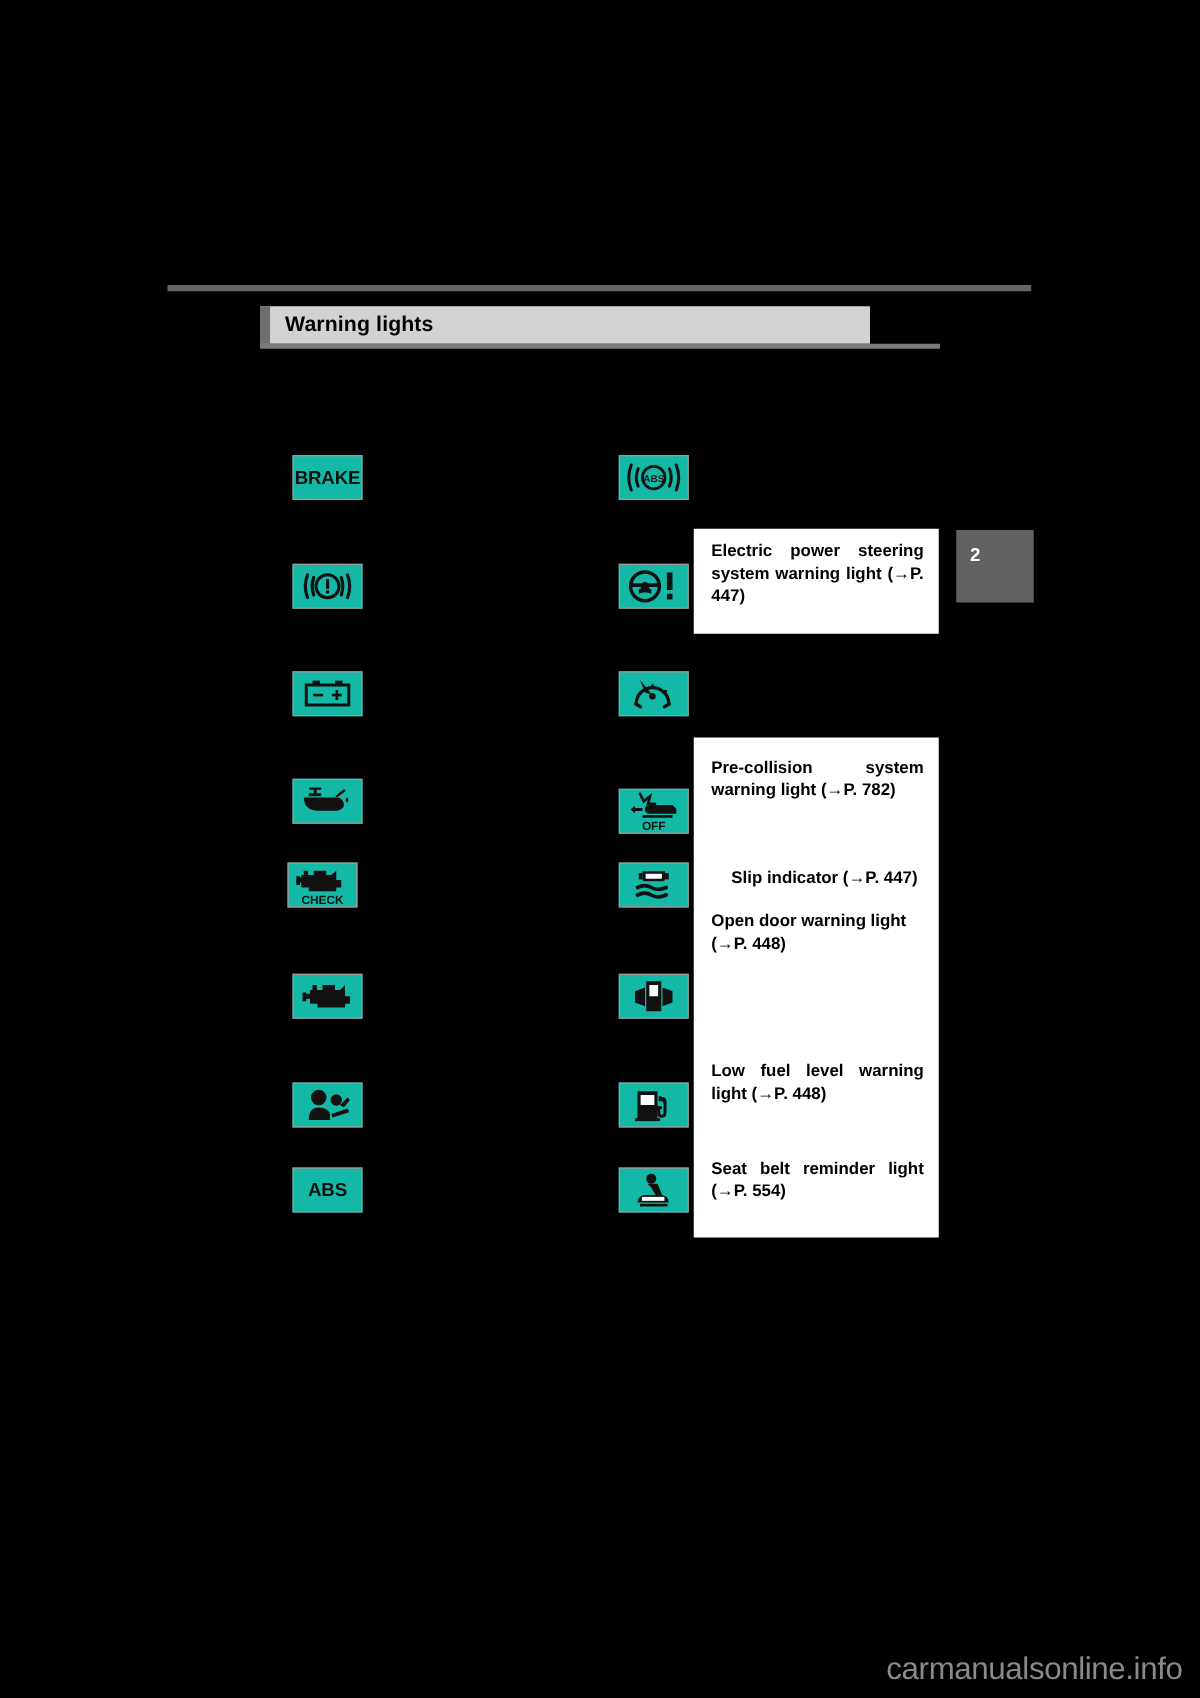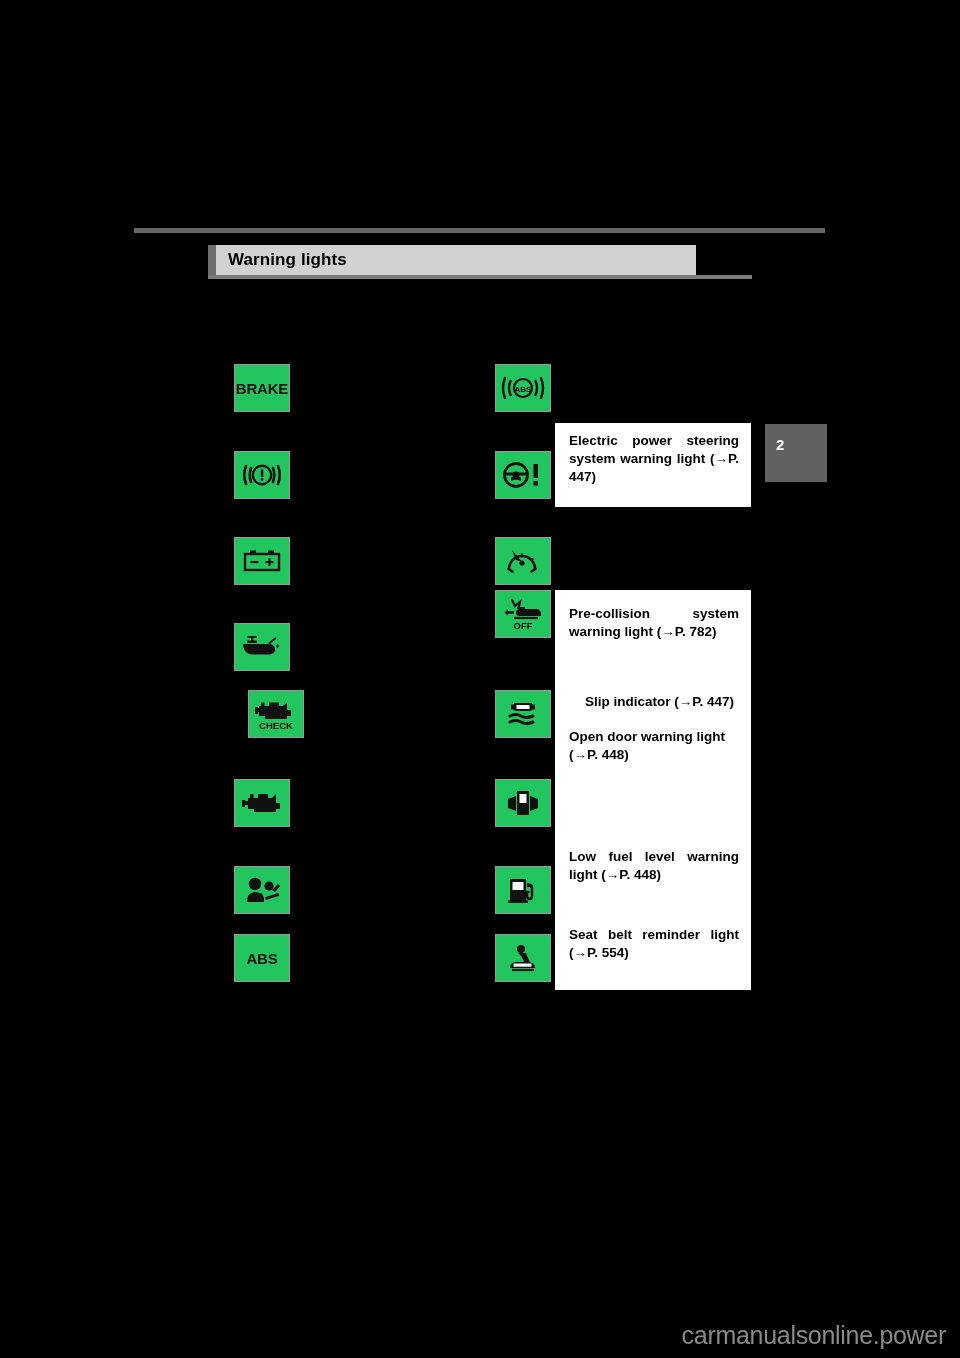--- a/index.html
+++ b/index.html
@@ -105,22 +105,22 @@
     text-align: justify;
     text-justify: inter-word;
     font-weight: bold;
   }
   .desc.nojust { text-align: left; }
 
   
   .icon-box {
     position: absolute;
     width: 56px;
-    height: 48px;
-    background: #22c55e;
+    height: 36px;
+    background: #14b8a6;
     border: 1px solid #9a9a9a;
     box-sizing: border-box;
     display: flex;
     align-items: center;
     justify-content: center;
   }
   .icon-box svg { display: block; }
   .icon-text {
     font-size: 15px;
     font-weight: bold;
@@ -187,21 +187,21 @@
   <svg width="42" height="26" viewBox="0 0 42 26">
     <path d="M6 9 L6 6.5 L16 6.5 L16 9 Z" fill="#111"></path>
     <rect x="10" y="3" width="2.4" height="4" fill="#111"></rect>
     <rect x="6.5" y="2" width="9.5" height="1.8" fill="#111"></rect>
     <path d="M2 10 L28 10 Q33 10 34 14.5 Q35 19 29 20.5 L13 20.5 Q6 20.5 3.5 16 Q2 13 2 10 Z" fill="#111"></path>
     <path d="M28 9.5 Q31.5 6.5 35 4" stroke="#111" stroke-width="2" fill="none"></path>
     <path d="M36.6 9.5 q2.2 3.2 0 4.6 q-2.2 -1.4 0 -4.6 z" fill="#111"></path>
   </svg>
 </div>
 
-<div class="icon-box" style="left:248px; top:690px;">
+<div class="icon-box" style="left:230px; top:690px;">
   <svg width="46" height="34" viewBox="0 0 46 34">
     <path d="M8 9 L8 5.5 L11.5 5.5 L11.5 9 L16 9 L16 5.5 L26 5.5 L26 9 L30 9 L34 5.5 L34 13 L38 13 L38 19 L34 19 L34 22 L12 22 L12 19 L6 19 L6 15 L3 15 L3 11 L6 11 L6 9 Z" fill="#111"></path>
     <rect x="2" y="10" width="3" height="7" fill="#111"></rect>
     <text x="23" y="32" font-family="'Liberation Sans', sans-serif" font-size="9.5" font-weight="bold" fill="#111" text-anchor="middle">CHECK</text>
   </svg>
 </div>
 
 <div class="icon-box" style="left:234px; top:779px;">
   <svg width="44" height="26" viewBox="0 0 44 26">
     <path d="M10 8 L10 4 L13.5 4 L13.5 8 L18 8 L18 4 L28 4 L28 8 L32 8 L36 4 L36 13 L40 13 L40 19 L36 19 L36 22 L14 22 L14 19 L8 19 L8 15 L4 15 L4 11 L8 11 L8 8 Z" fill="#111"></path>
@@ -250,21 +250,21 @@
     <path d="M5 22 A12 12 0 1 1 31 22" stroke="#111" stroke-width="2.6" fill="none"></path>
     <path d="M4.5 22 L8.5 24.5" stroke="#111" stroke-width="2.6" stroke-linecap="round"></path>
     <path d="M31.5 22 L27.5 24.5" stroke="#111" stroke-width="2.6" stroke-linecap="round"></path>
     <path d="M18 15 L8 3 L12 13 Z" fill="#111"></path>
     <circle cx="18" cy="16" r="2.6" fill="#111"></circle>
     <rect x="17" y="6.5" width="2" height="3" fill="#111"></rect>
     <rect x="26.5" y="11" width="3" height="2" fill="#111"></rect>
   </svg>
 </div>
 
-<div class="icon-box" style="left:495px; top:590px;">
+<div class="icon-box" style="left:495px; top:631px;">
   <svg width="46" height="34" viewBox="0 0 46 34">
     <path d="M12 3 L15 9 L20 5 L18.5 11 L24 11" stroke="#111" stroke-width="2.2" fill="none" stroke-linecap="round"></path>
     <path d="M20 12 L38 12 L41 15 L41 19 L20 19 Q16 19 16 15.5 Q16 12 20 12 Z" fill="#111"></path>
     <path d="M14 15.5 L6 15.5" stroke="#111" stroke-width="2.4"></path>
     <path d="M8 12.5 L4.5 15.5 L8 18.5 Z" fill="#111"></path>
     <path d="M14 21 L38 21" stroke="#111" stroke-width="2.2"></path>
     <text x="23" y="32" font-family="'Liberation Sans', sans-serif" font-size="9.5" font-weight="bold" fill="#111" text-anchor="middle">OFF</text>
   </svg>
 </div>
 
@@ -313,13 +313,13 @@
 <div class="desc" style="left:569px; top:605px; width:170px;">Pre-collision system warning light (→P. 782)</div>
 
 <div class="desc nojust" style="left:569px; top:693px; width:170px;margin-left:16px;">Slip indicator (→P. 447)</div>
 
 <div class="desc nojust" style="left:569px; top:728px; width:175px;">Open door warning light (→P. 448)</div>
 
 <div class="desc" style="left:569px; top:848px; width:170px;">Low fuel level warning light (→P. 448)</div>
 
 <div class="desc" style="left:569px; top:926px; width:170px;">Seat belt reminder light (→P. 554)</div>
 
-<div class="watermark">carmanualsonline.power</div>
+<div class="watermark">carmanualsonline.info</div>
 
 </body></html>

